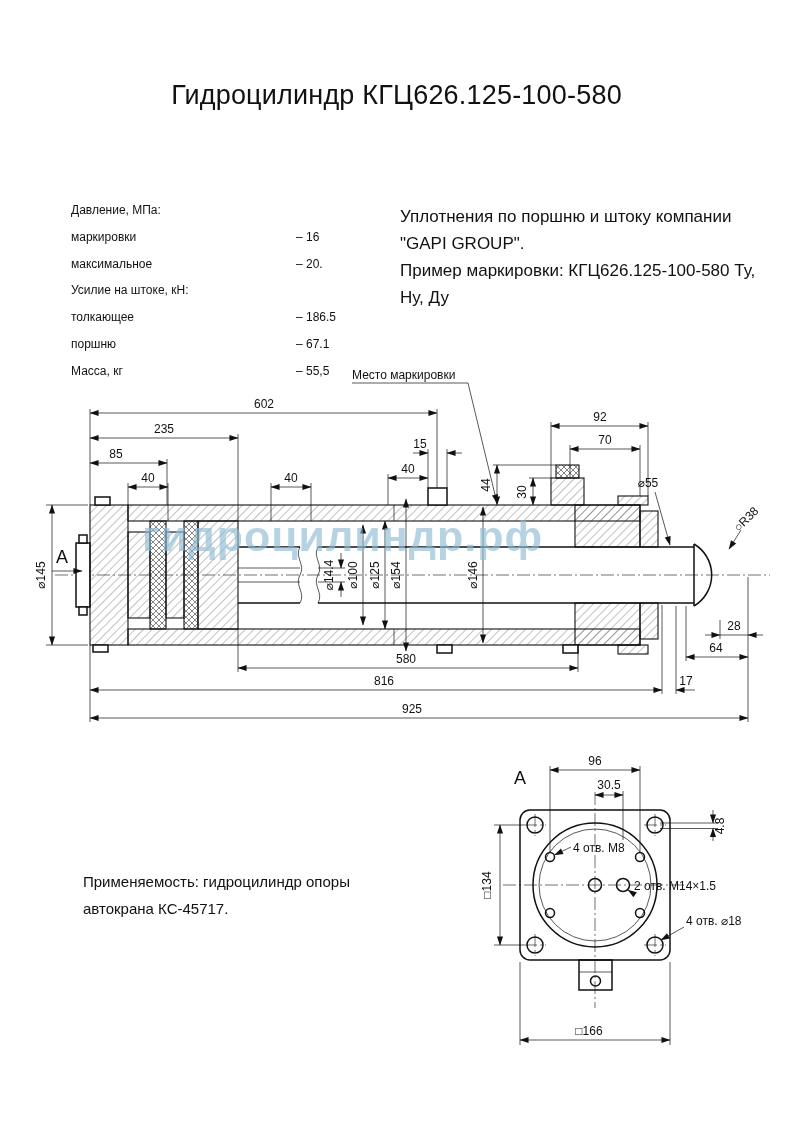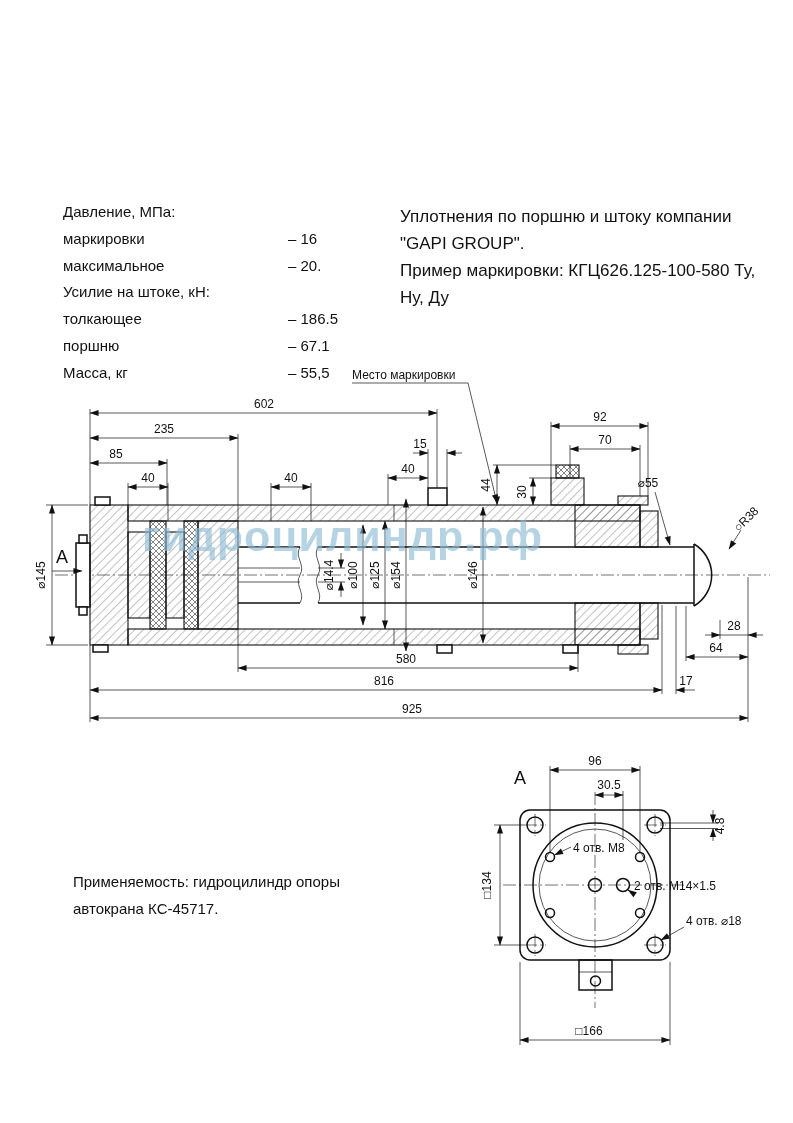--- a/index.html
+++ b/index.html
@@ -5,24 +5,24 @@
   html,body{margin:0;padding:0;background:#e8e8e8;}
   #page{
     position:relative;width:793px;height:1123px;background:#ffffff;
     font-family:"Liberation Sans","DejaVu Sans",sans-serif;color:#111;
     overflow:hidden;margin:0 auto;
   }
   .abs{position:absolute;}
   #title{top:80px;left:0;width:793px;text-align:center;}
   #title .t1{font-size:27px;letter-spacing:0.2px;}
   #title .t2{font-size:24px;margin-top:10px;}
-  #specs{top:203px;left:63px;width:330px;font-size:15px;}
+  #specs{top:203px;left:71px;width:330px;font-size:12px;}
   .spec-row{display:grid;grid-template-columns:225px 1fr;height:26.8px;align-items:baseline;}
   #notes{top:203px;left:400px;width:360px;font-size:17px;line-height:27px;}
-  #application{top:868px;left:73px;font-size:15px;line-height:27px;}
+  #application{top:868px;left:83px;font-size:15px;line-height:27px;}
   #watermark{
     top:512px;left:142px;font-size:43px;font-weight:bold;letter-spacing:1px;
     color:rgba(141,188,212,0.65);z-index:5;pointer-events:none;
   }
   svg{position:absolute;left:0;}
   svg text{font-family:"Liberation Sans","DejaVu Sans",sans-serif;font-size:12px;fill:#111;}
   .ln{stroke:#111;stroke-width:1.5;fill:none;}
   .lnw{stroke:#111;stroke-width:1.5;fill:#fff;}
   .tn{stroke:#111;stroke-width:0.7;fill:none;}
   .cl{stroke:#111;stroke-width:0.6;fill:none;stroke-dasharray:13 3 2 3;}
@@ -30,20 +30,21 @@
   .xp{fill:url(#xhatch);stroke:#111;stroke-width:1.1;}
   .dimt{font-size:12px;}
   .bigA{font-size:18px;}
 </style>
 </head>
 <body>
 
 <div id="page">
 
   <div id="title" class="abs">
+    <div class="t1">Гидроцилиндр КГЦ626.125-100-580</div>
   </div>
 
   <div id="specs" class="abs">
     <div class="spec-row">
       <span>Давление, МПа:</span>
       <span></span>
     </div>
     <div class="spec-row">
       <span>маркировки</span>
       <span>– 16</span>

